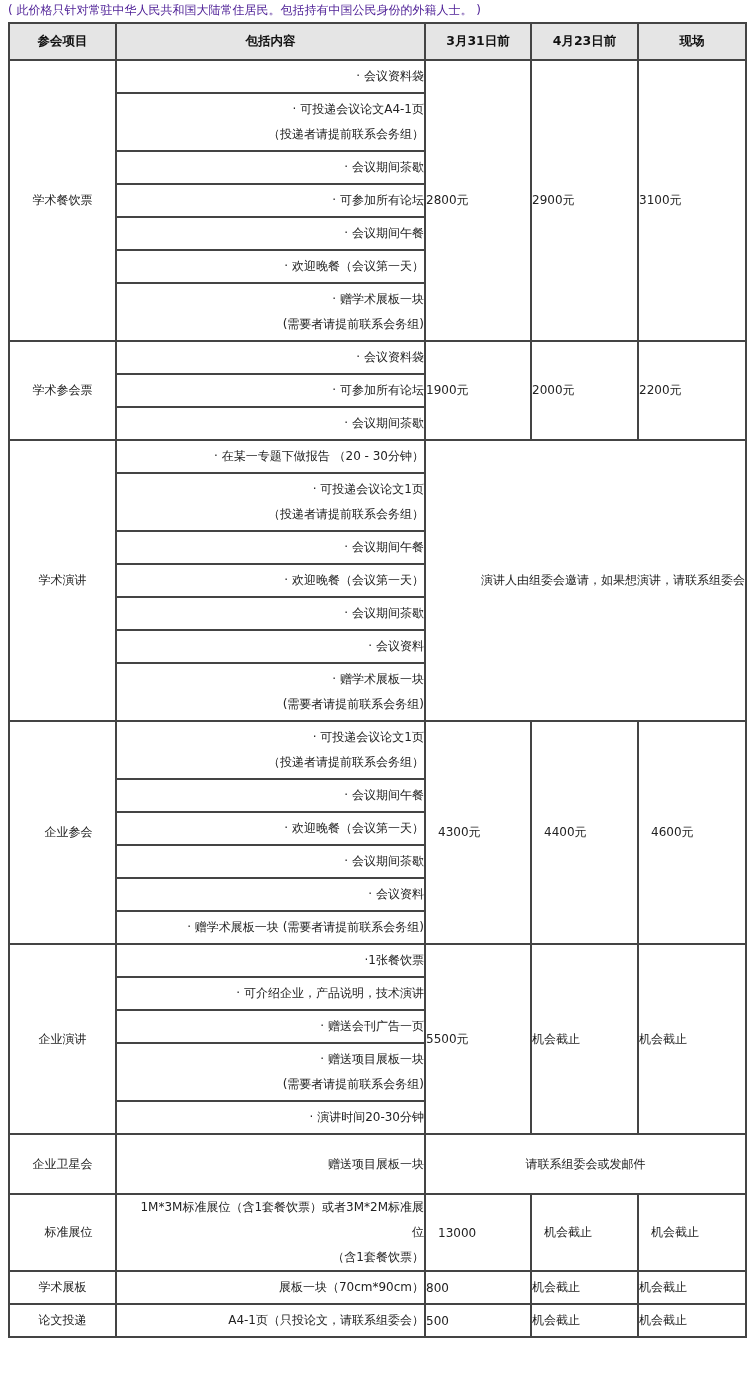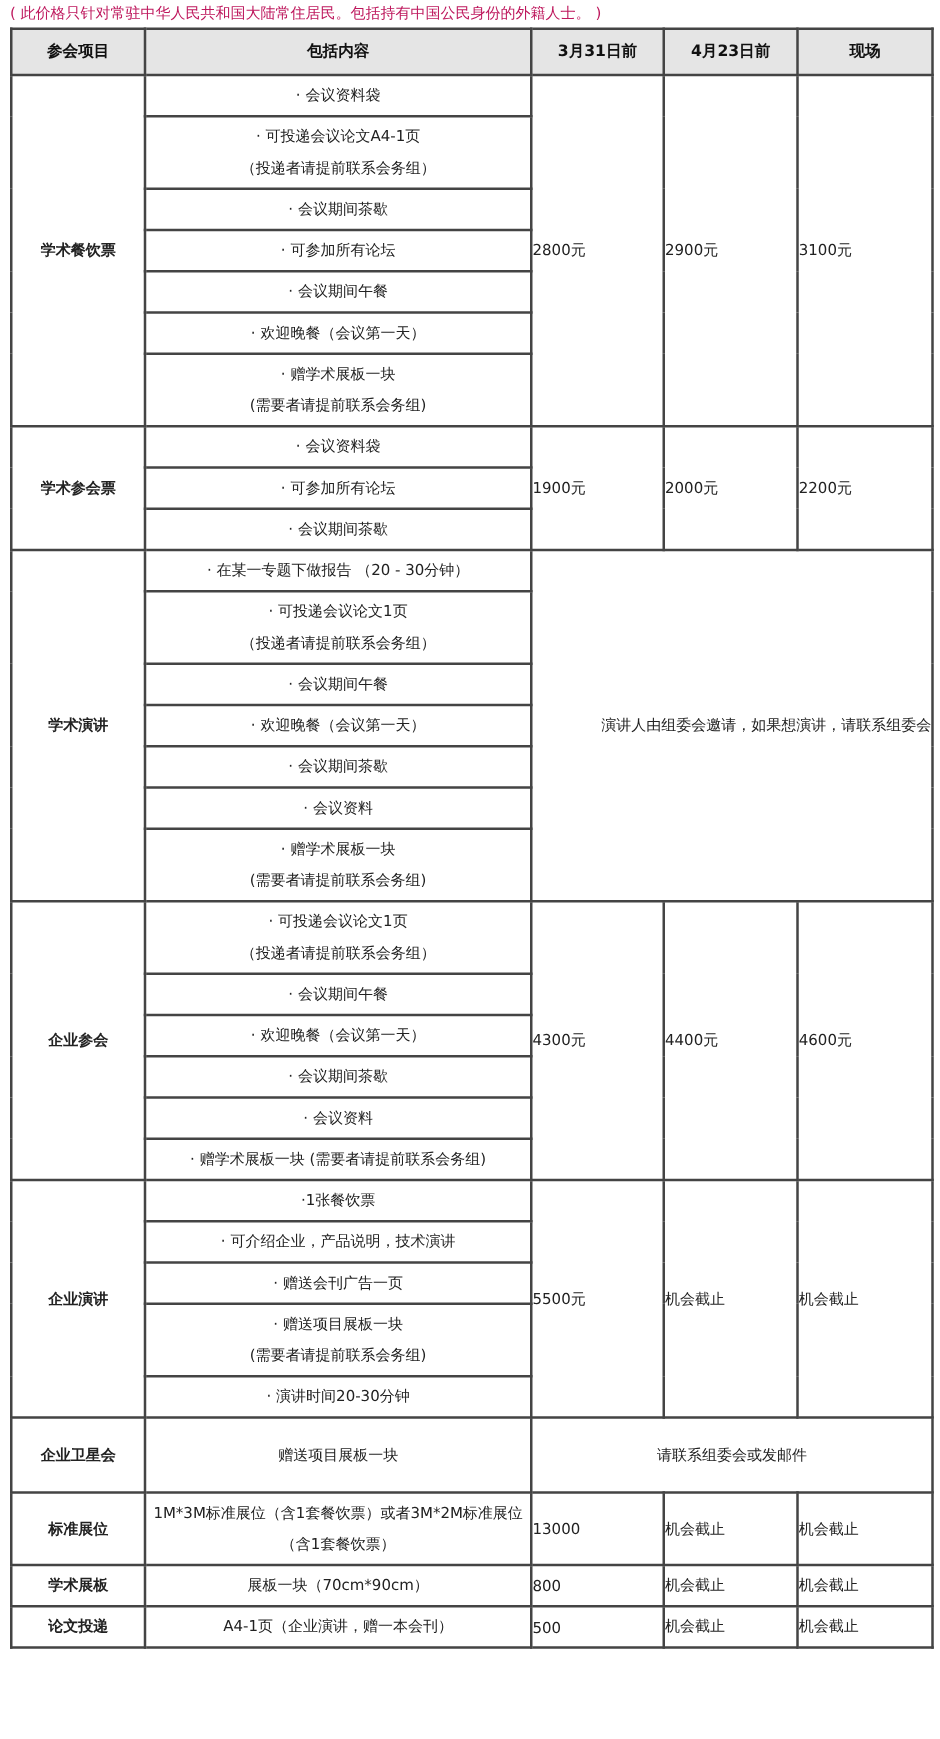--- a/index.html
+++ b/index.html
@@ -3,41 +3,41 @@
   <meta charset="utf-8">
   <style>
     html, body { margin: 0; padding: 0; background: #ffffff; }
     body {
       width: 752px; height: 1391px; position: relative; overflow: hidden;
       font-family: "DejaVu Sans", "Liberation Sans", sans-serif;
       color: #222;
     }
     .note {
       position: absolute; left: 8px; top: 1px; height: 18px;
-      font-size: 12px; line-height: 18px; color: #be185d; white-space: nowrap;
+      font-size: 12px; line-height: 18px; color: #4c1d95; white-space: nowrap;
     }
     table.price {
       position: absolute; left: 8px; top: 22px;
       border-collapse: collapse; table-layout: fixed;
       width: 737px;
     }
     table.price td, table.price th {
       border: 2px solid #444; padding: 0; font-size: 12px; color: #222;
     }
     table.price th {
       background: #e5e5e5; height: 35px; font-weight: bold; font-size: 12.5px;
       color: #111; text-align: center;
     }
-    td.cat { text-align: center; font-weight: bold; vertical-align: middle; font-size: 12.5px; }
-    td.item { text-align: center; padding-left: 5px; vertical-align: middle; line-height: 25px; }
+    td.cat { text-align: center; font-weight: normal; vertical-align: middle; font-size: 12.5px; }
+    td.item { text-align: right; padding-left: 5px; vertical-align: middle; line-height: 25px; }
     td.price-cell { text-align: left; vertical-align: middle; }
     td.merged { text-align: right; padding-left: 4px; vertical-align: middle; }
     td.merged-center { text-align: center; vertical-align: middle; }
     tr.r35 > td { height: 31px; }
-    tr.r60 > td { height: 56px; }
+    tr.r60 > td { height: 56px; padding-left: 12px; }
     tr.r62 > td { height: 58px; }
     .line { display: block; }
   </style>
 </head>
 <body>
 
 <div class="note">( 此价格只针对常驻中华人民共和国大陆常住居民。包括持有中国公民身份的外籍人士。 )</div>
 
 <table class="price">
   <colgroup>
@@ -252,20 +252,20 @@
           <span class="line">展板一块（70cm*90cm）</span>
         </td>
       <td class="price-cell">800</td>
       <td class="price-cell">机会截止</td>
       <td class="price-cell">机会截止</td>
     </tr>
 
     <tr class="r35">
       <td class="cat">论文投递</td>
       <td class="item">
-          <span class="line">A4-1页（企业演讲，赠一本会刊）</span>
+          <span class="line">A4-1页（只投论文，请联系组委会）</span>
         </td>
       <td class="price-cell">500</td>
       <td class="price-cell">机会截止</td>
       <td class="price-cell">机会截止</td>
     </tr>
   </tbody>
 </table>
 
 </body></html>

